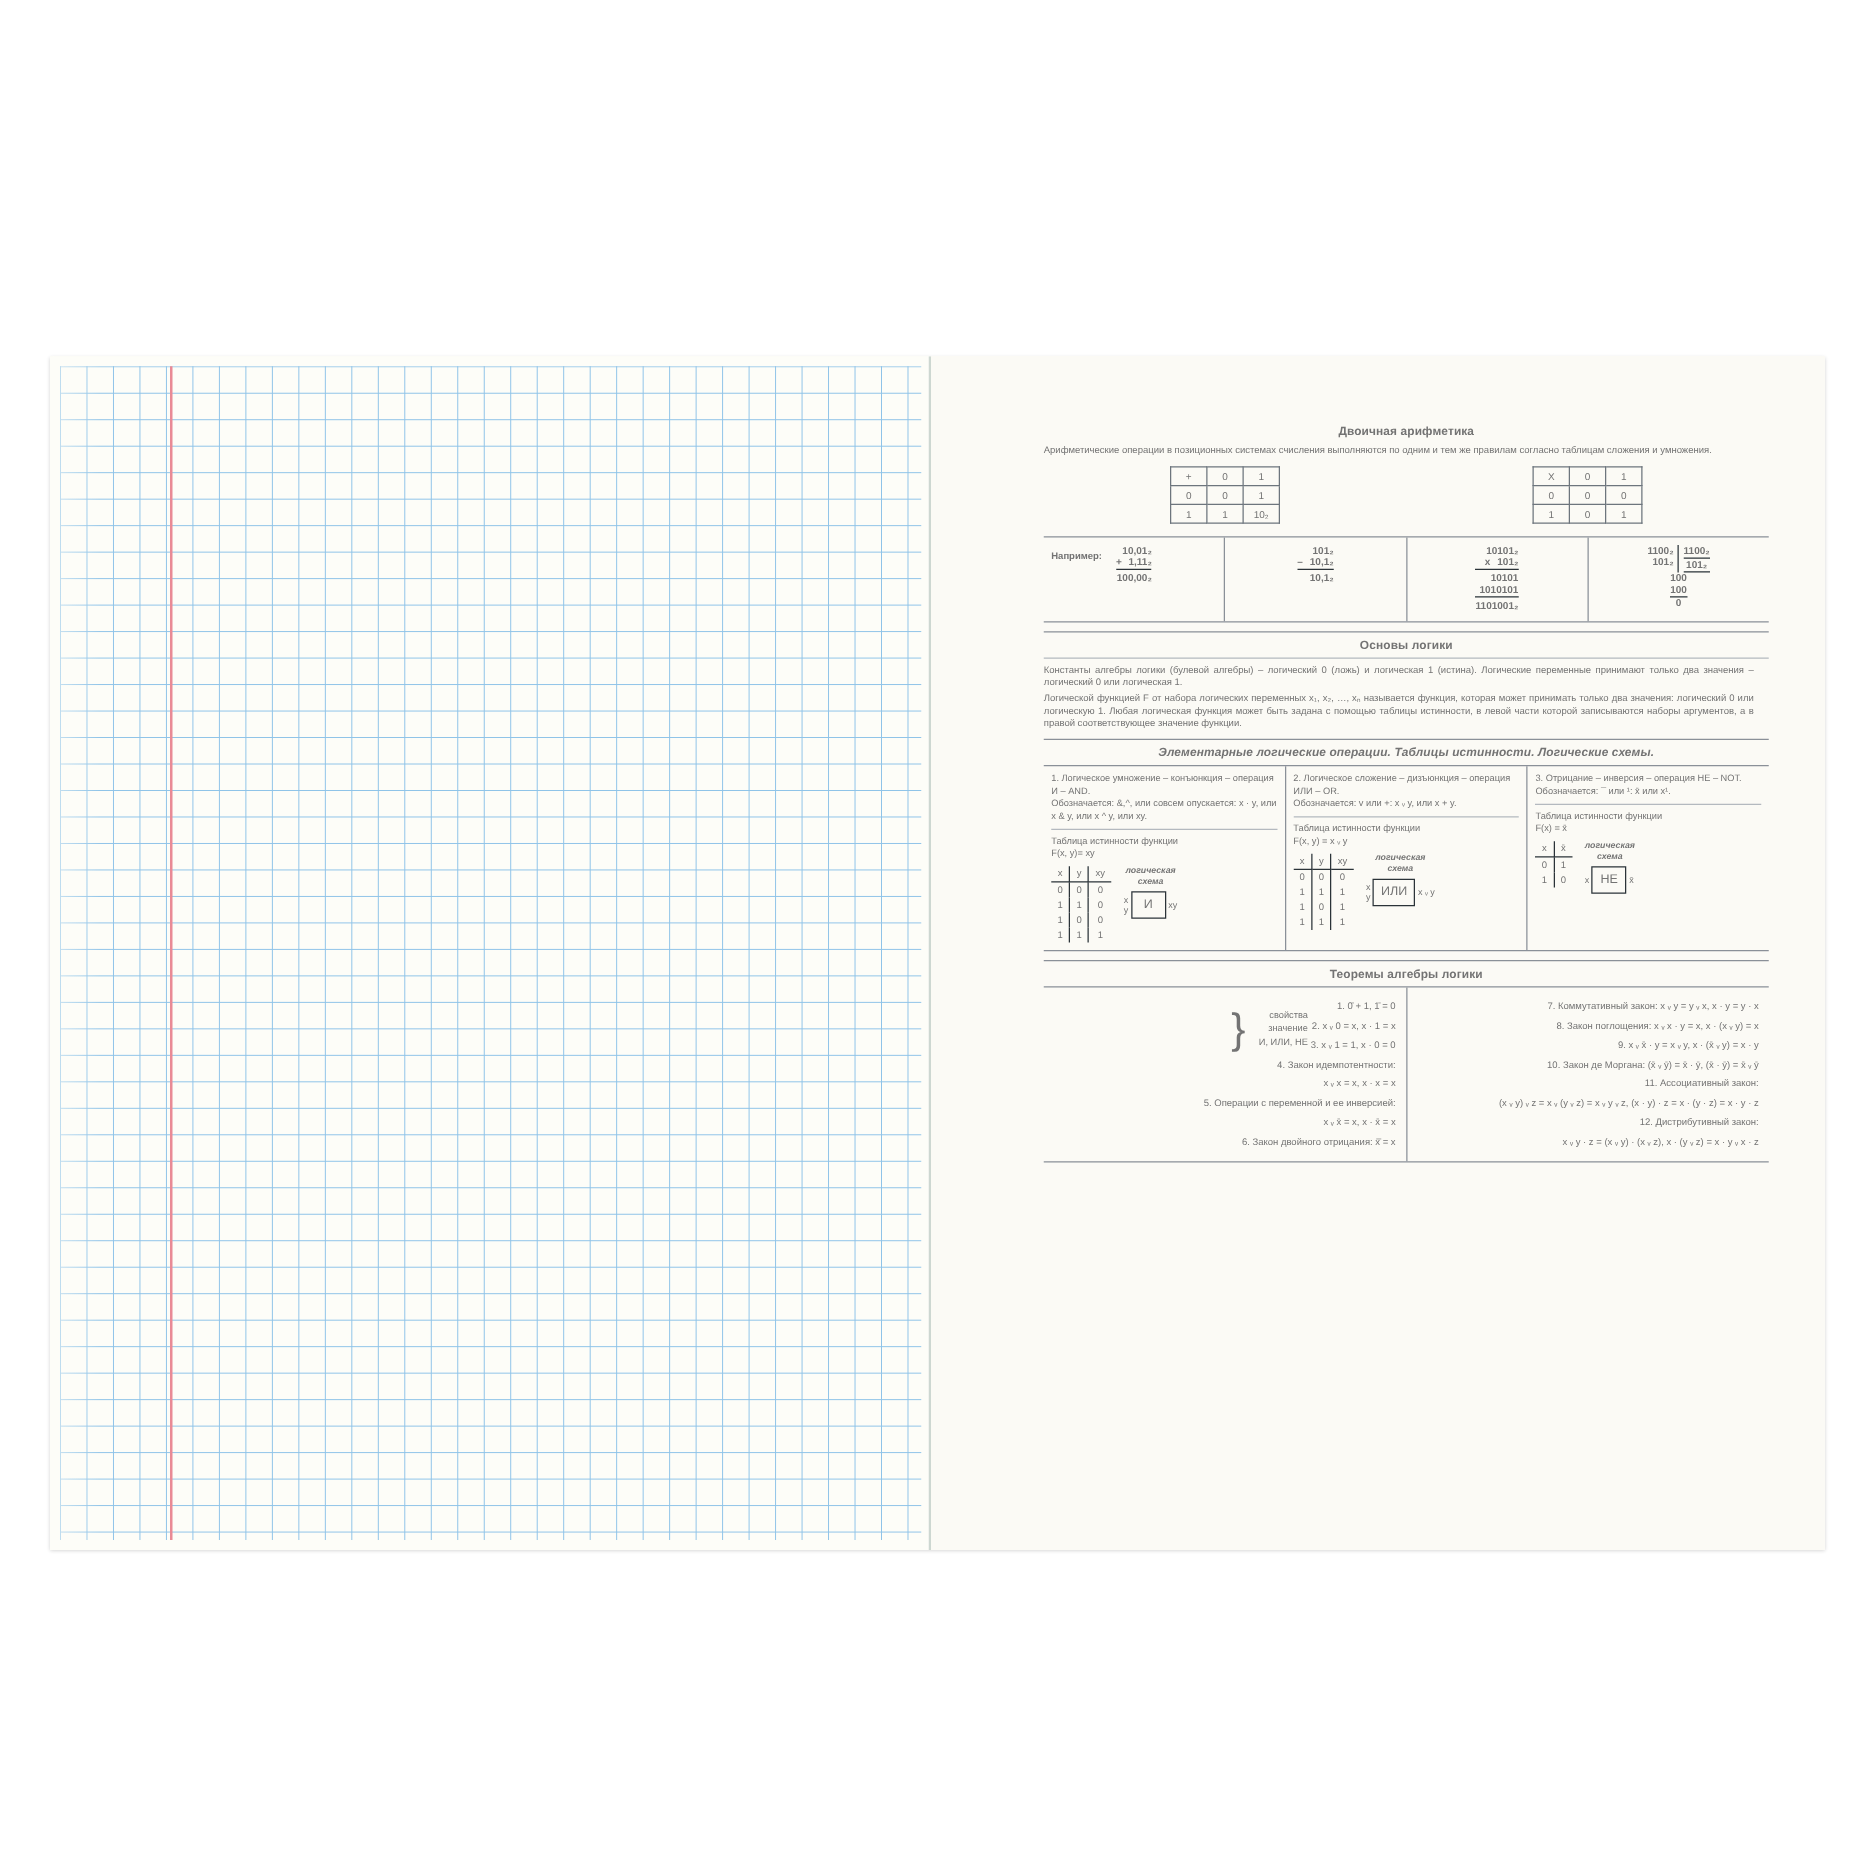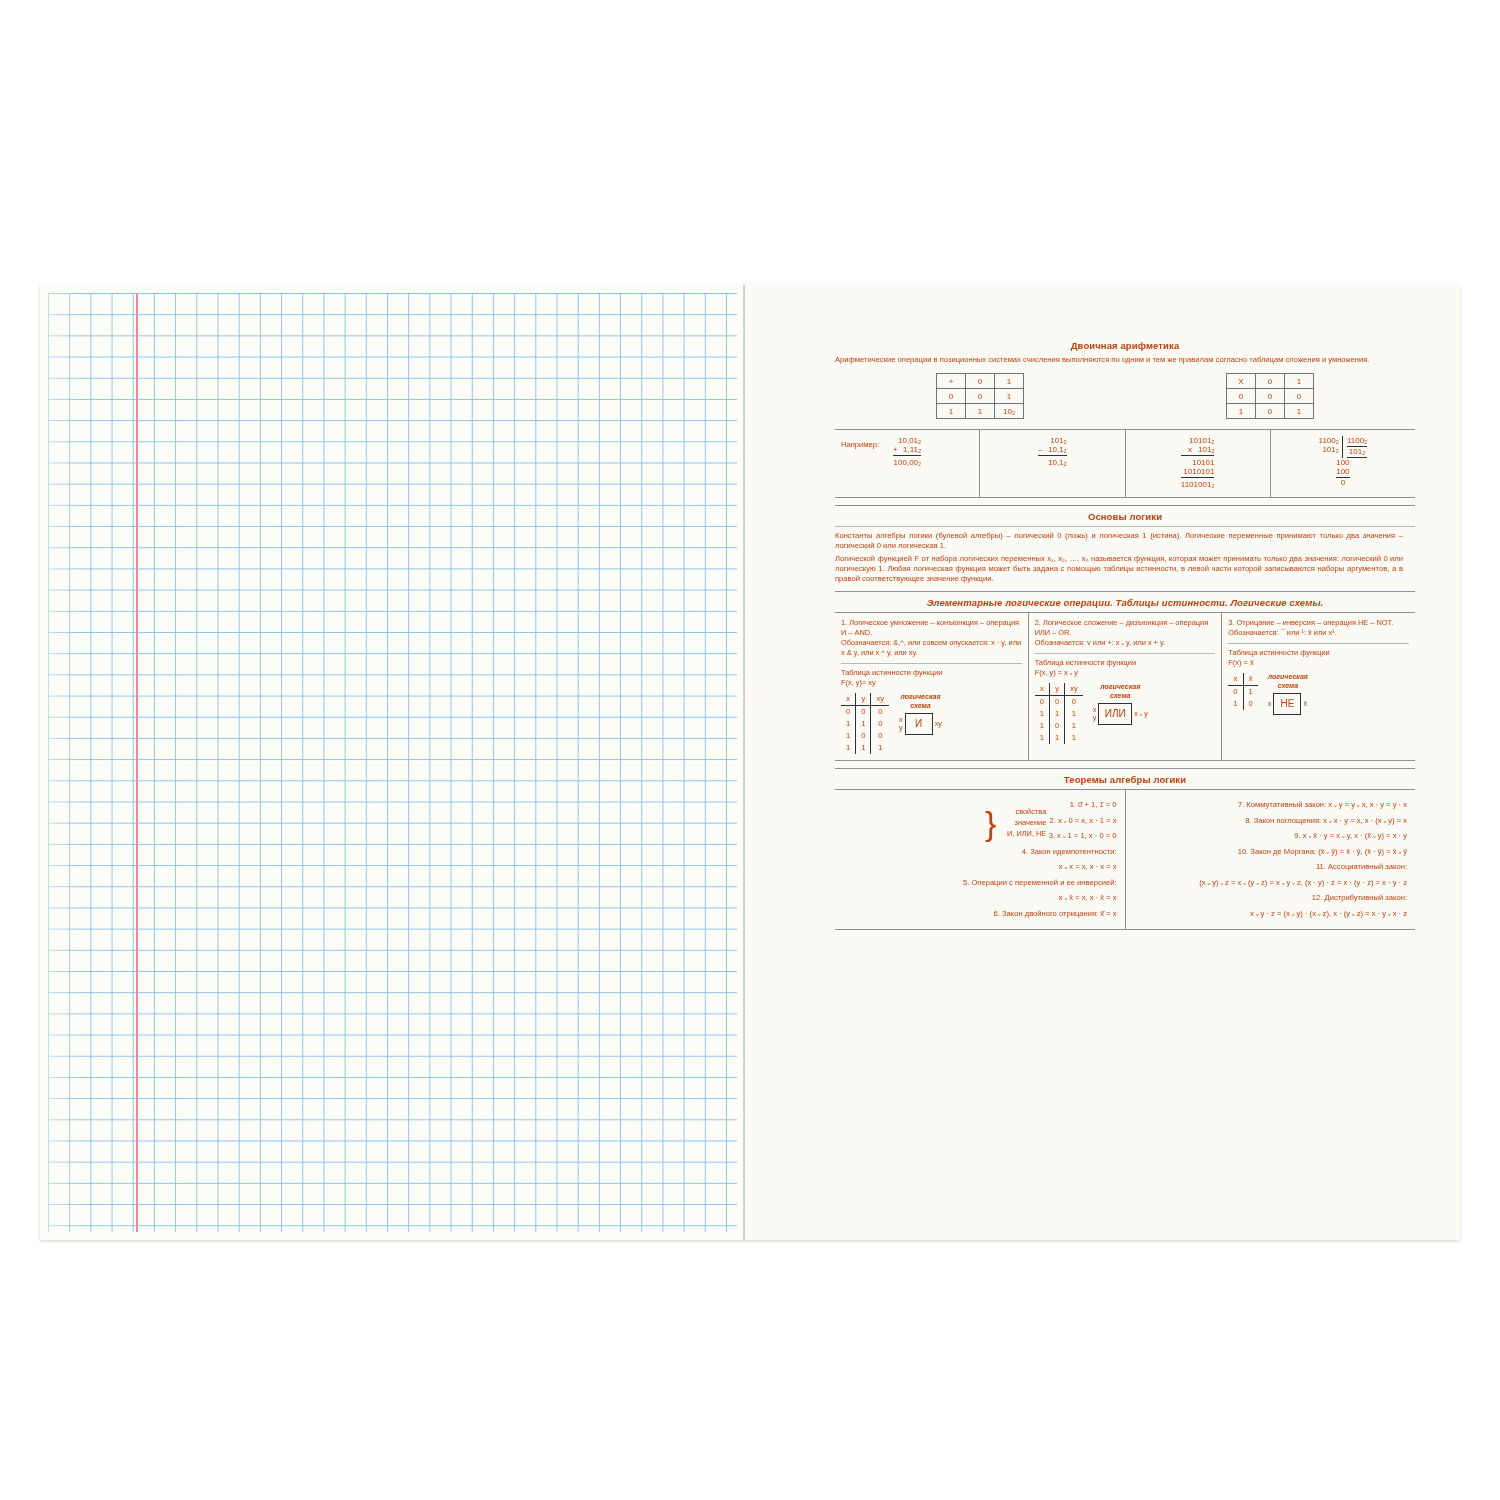--- a/index.html
+++ b/index.html
@@ -17,36 +17,36 @@
           linear-gradient(to bottom,#8ec3e8 1px,transparent 1px);
         background-size:21.2px 21.2px;
         background-position:0 0;}
   .grid-fade{position:absolute;left:0;top:0;width:705px;height:955px;
         background:linear-gradient(to right,rgba(253,253,248,.55) 0px,rgba(253,253,248,0) 40px);}
   .margin-line{position:absolute;left:96px;top:8px;width:1.6px;height:939px;background:#e98a96;}
   .left-edge{position:absolute;right:0;top:0;width:2px;height:955px;background:#cdd7d1;}
 
   
   .right-page{position:absolute;left:705px;top:0;width:715px;height:955px;background:#fbfaf5;}
-  .content{position:absolute;left:90px;top:55px;width:580px;color:#c2410c;}
+  .content{position:absolute;left:90px;top:55px;width:580px;color:#737373;}
 
   .sec-title{font-size:9.5px;font-weight:bold;text-align:center;margin:0 0 4px 0;letter-spacing:.1px;}
   .ital-title{font-style:italic;}
   .para{font-size:7.6px;line-height:10.2px;text-align:justify;margin:0 12px 2px 0;}
   .hr{height:1px;background:#8a9098;margin:7px 0 5px 0;}
   .hr-thin{height:1px;background:#b4b9bf;}
 
   
   .bin-tables{display:flex;justify-content:space-around;margin-top:8px;}
   table.tt{border-collapse:collapse;font-size:8px;}
   table.tt td,table.tt th{border:1px solid #6d757d;width:28px;height:14px;text-align:center;font-weight:normal;padding:0;}
   table.tt .hd{font-weight:normal;}
 
   .examples{display:flex;border:1px solid #8a9098;border-left:none;border-right:none;margin-top:10px;}
-  .ex-cell{flex:1;padding:6px 4px 8px 4px;border-right:1px solid #8a9098;font-size:8px;text-align:center;position:relative;}
+  .ex-cell{flex:1;padding:6px 4px 8px 4px;border-right:1px solid #8a9098;font-size:8px;text-align:center;position:relative;font-weight:bold;}
   .ex-cell:last-child{border-right:none;}
   .ex-label{position:absolute;left:6px;top:10px;font-size:7.6px;}
   .stack{display:inline-block;text-align:right;}
   .stack .op{display:inline-block;width:10px;text-align:left;}
   .uline{border-bottom:1px solid #2b3338;padding-bottom:1px;}
   .res{margin-top:2px;}
 
   .div-box{display:inline-flex;}
   .div-left{text-align:right;padding-right:3px;}
   .div-right{border-left:1px solid #2b3338;padding-left:4px;}

